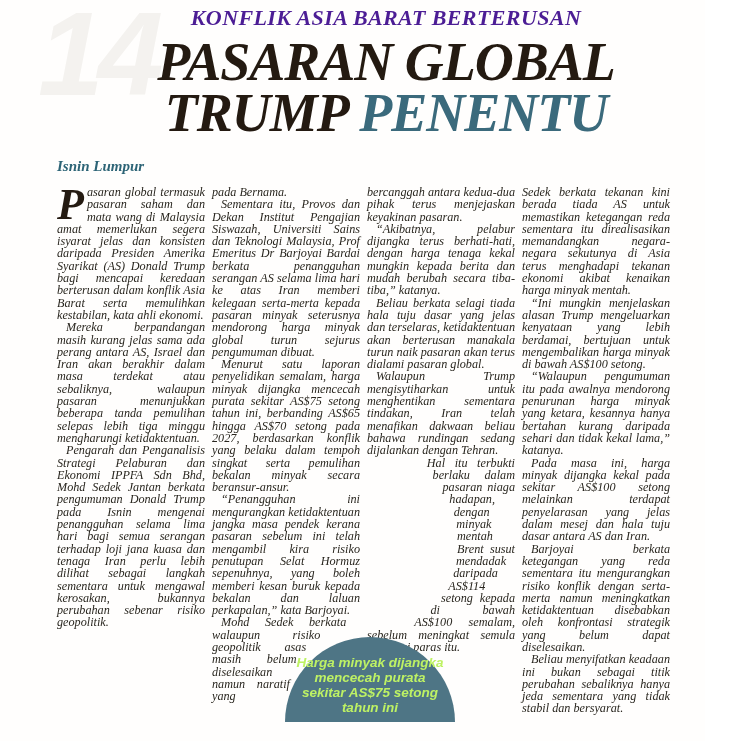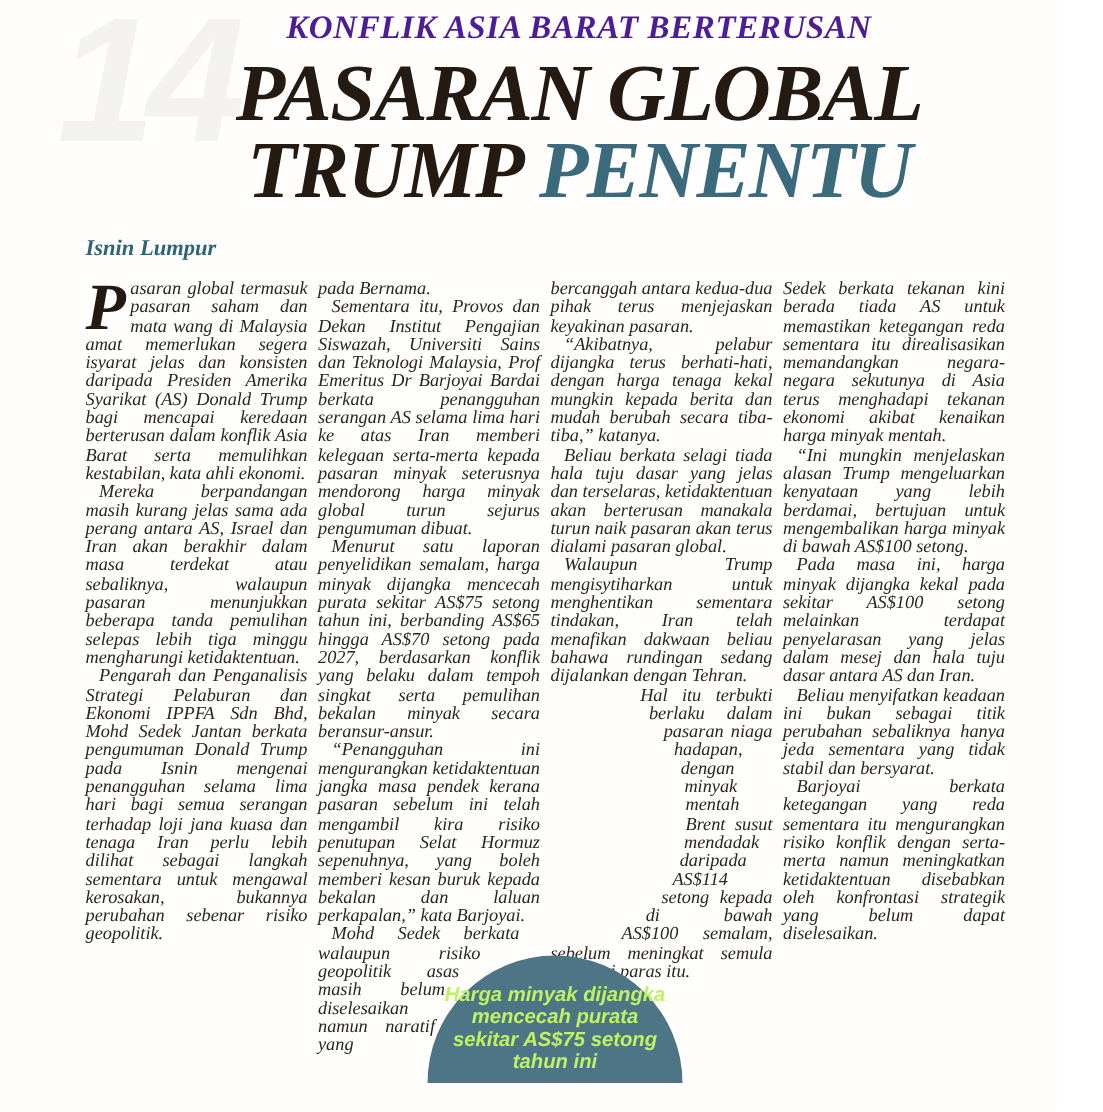--- a/index.html
+++ b/index.html
@@ -97,23 +97,24 @@
       <p>“Akibatnya, pelabur dijangka terus berhati-hati, dengan harga tenaga kekal mungkin kepada berita dan mudah berubah secara tiba-tiba,” katanya.</p>
       <p>Beliau berkata selagi tiada hala tuju dasar yang jelas dan terselaras, ketidaktentuan akan berterusan manakala turun naik pasaran akan terus dialami pasaran global.</p>
       <p>Walaupun Trump mengisytiharkan untuk menghentikan sementara tindakan, Iran telah menafikan dakwaan beliau bahawa rundingan sedang dijalankan dengan Tehran.</p>
       <p><span class="spacer-left"></span><span>Hal itu terbukti berlaku dalam pasaran niaga hadapan, dengan minyak mentah Brent susut mendadak daripada AS$114 setong kepada di bawah AS$100 semalam, sebelum meningkat semula melepasi paras itu.</span></p>
       <p>Mohd</p>
     </div>
 
     <div class="col">
       <p class="noindent">Sedek berkata tekanan kini berada tiada AS untuk memastikan ketegangan reda sementara itu direalisasikan memandangkan negara-negara sekutunya di Asia terus menghadapi tekanan ekonomi akibat kenaikan harga minyak mentah.</p>
       <p>“Ini mungkin menjelaskan alasan Trump mengeluarkan kenyataan yang lebih berdamai, bertujuan untuk mengembalikan harga minyak di bawah AS$100 setong.</p>
+      <p>“Walaupun pengumuman itu pada awalnya mendorong penurunan harga minyak yang ketara, kesannya hanya bertahan kurang daripada sehari dan tidak kekal lama,” katanya.</p>
       <p>Pada masa ini, harga minyak dijangka kekal pada sekitar AS$100 setong melainkan terdapat penyelarasan yang jelas dalam mesej dan hala tuju dasar antara AS dan Iran.</p>
+      <p>Barjoyai berkata ketegangan yang reda sementara itu mengurangkan risiko konflik dengan serta-merta namun meningkatkan ketidaktentuan disebabkan oleh konfrontasi strategik yang belum dapat diselesaikan.</p>
       <p>Beliau menyifatkan keadaan ini bukan sebagai titik perubahan sebaliknya hanya jeda sementara yang tidak stabil dan bersyarat.</p>
-      <p>Barjoyai berkata ketegangan yang reda sementara itu mengurangkan risiko konflik dengan serta-merta namun meningkatkan ketidaktentuan disebabkan oleh konfrontasi strategik yang belum dapat diselesaikan.</p>
     </div>
 
   </div>
 
   <div class="dome">
     <div class="dome-text">Harga minyak dijangka mencecah purata sekitar AS$75 setong tahun ini</div>
   </div>
 
 </div>
 

